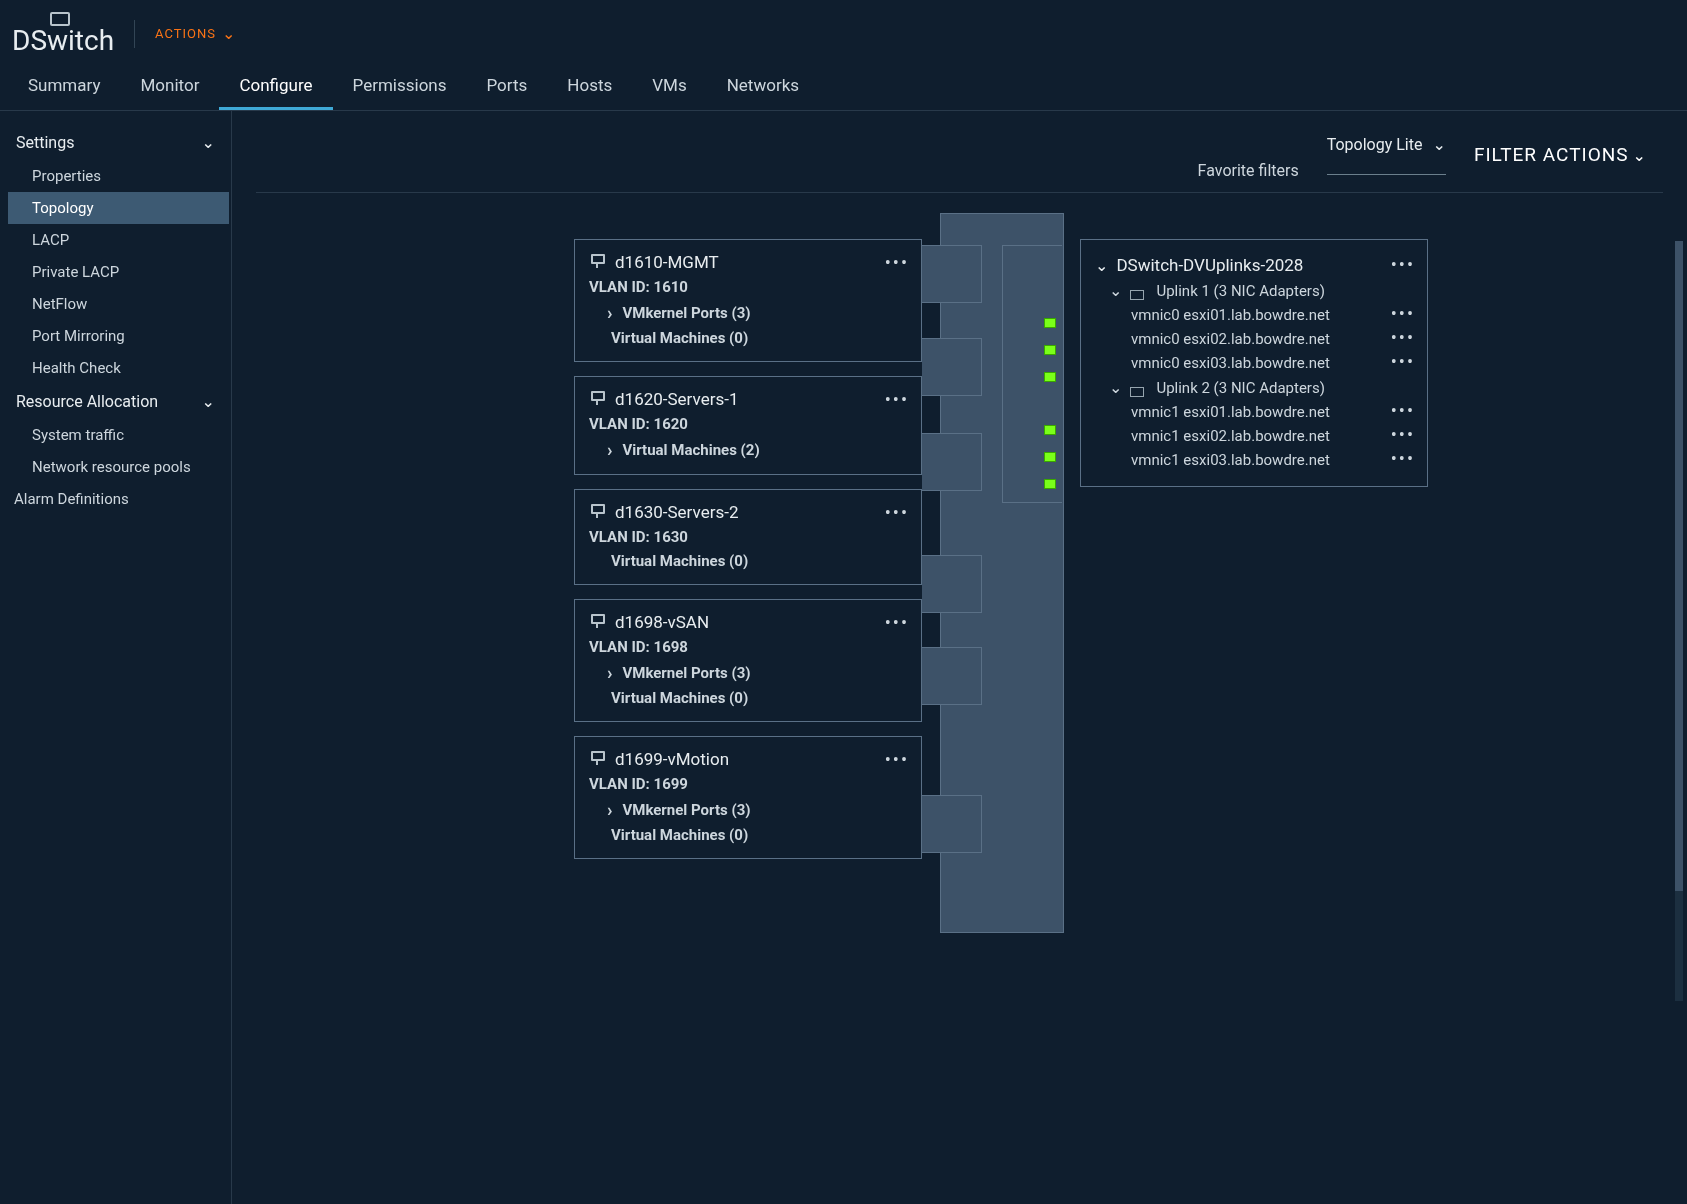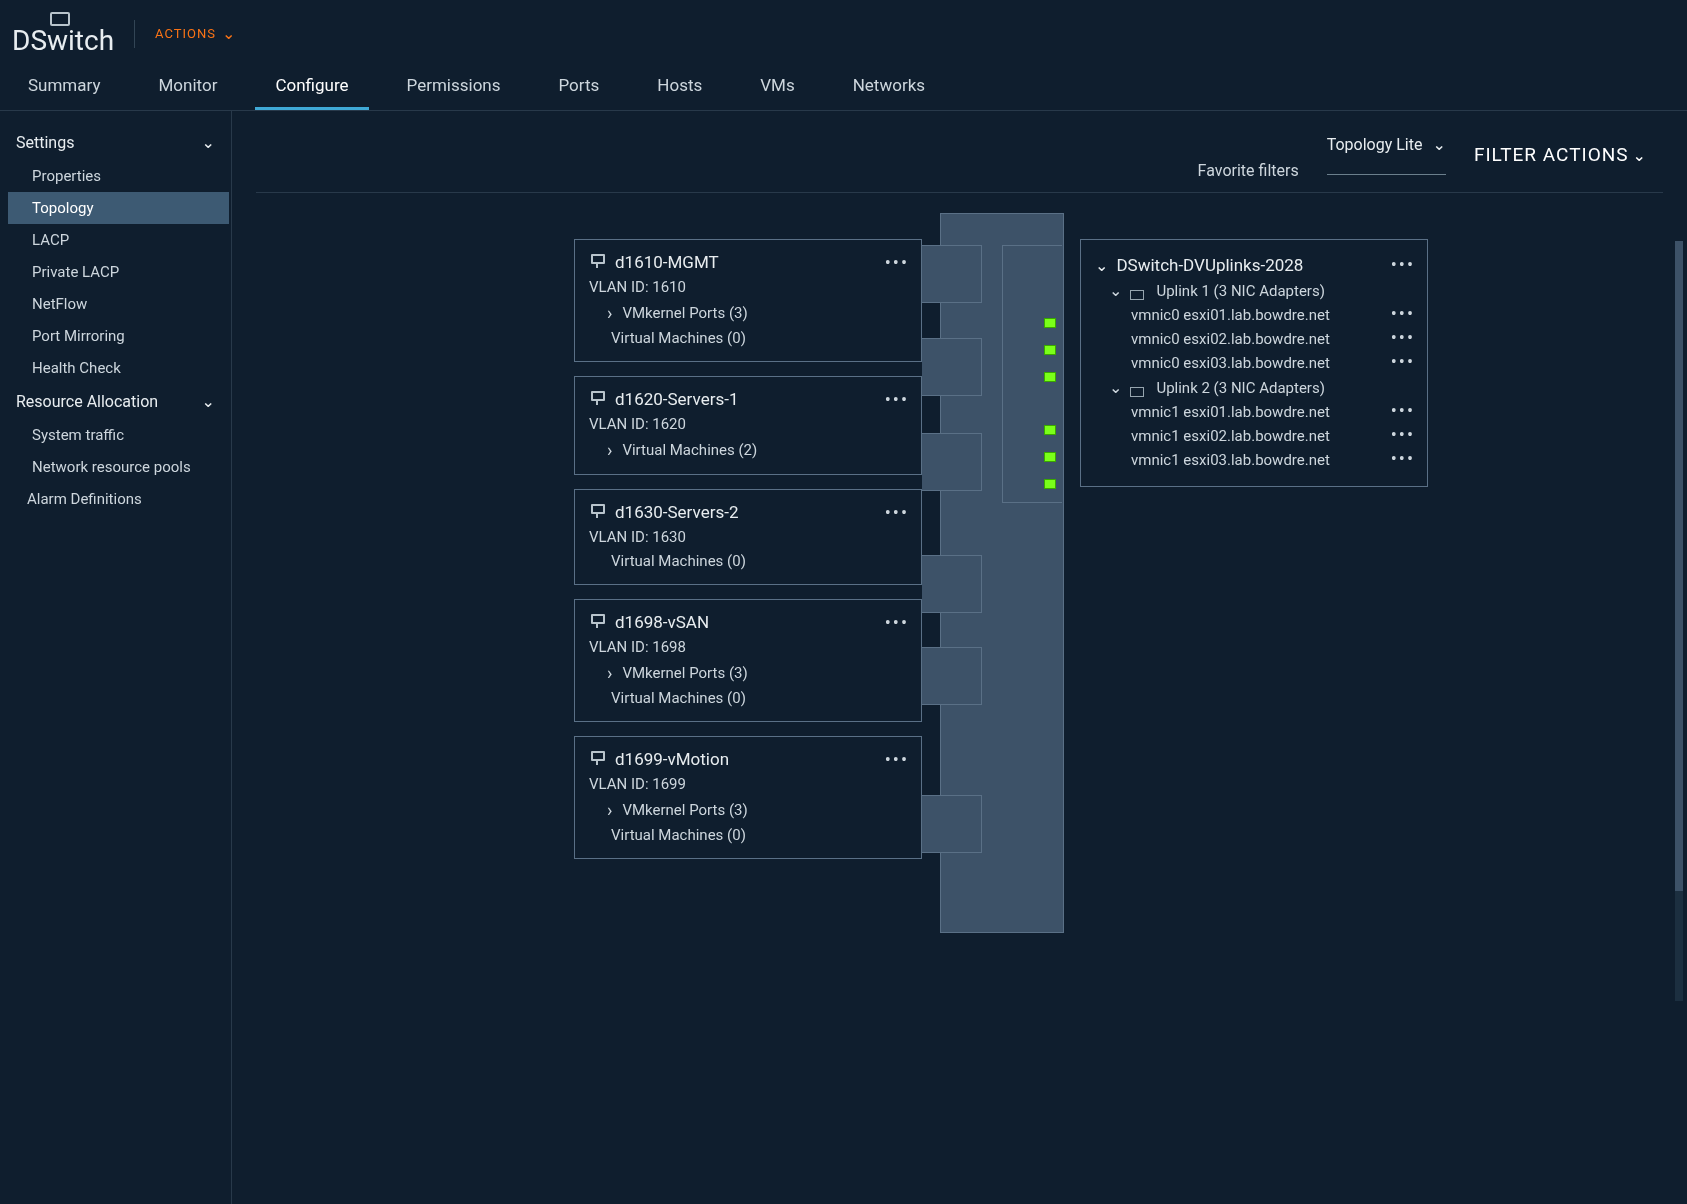--- a/index.html
+++ b/index.html
@@ -48,21 +48,21 @@
     display: flex;
     align-items: center;
     gap: 6px;
   }
 
   
   .tabs {
     display: flex;
     border-bottom: 1px solid #28394a;
     padding: 0 8px;
-    gap: 18px;
+    gap: 0;
   }
   .tab {
     padding: 10px 20px 12px;
     color: #cdd6dd;
     font-size: 17px;
     cursor: pointer;
     border-bottom: 3px solid transparent;
   }
   .tab.active {
     color: #fff;
@@ -87,21 +87,21 @@
     justify-content: space-between;
     align-items: center;
     cursor: pointer;
   }
   .side-item {
     padding: 7px 16px 7px 32px;
     font-size: 15px;
     color: #cdd6dd;
     cursor: pointer;
   }
-  .side-item.indent0 { padding-left: 27px; }
+  .side-item.indent0 { padding-left: 14px; }
   .side-item.active {
     background: #3d5a73;
     color: #fff;
     border-radius: 0;
     margin: 0 2px 0 8px;
     padding-left: 24px;
   }
 
   
   .main {
@@ -180,20 +180,21 @@
     letter-spacing: 2px;
     cursor: pointer;
   }
   .pg-line {
     margin-top: 6px;
     font-size: 15px;
     color: #cdd6dd;
     display: flex;
     align-items: center;
     gap: 4px;
+    font-weight: bold;
   }
   .pg-line.sub { padding-left: 18px; }
   .pg-line.sub2 { padding-left: 22px; }
   .chev-right::before { content: "›"; font-size:18px; margin-right:6px; color:#cdd6dd;}
 
   
   .stub {
     position: absolute;
     background: #3d5268;
     border: 1px solid #5a7086;

